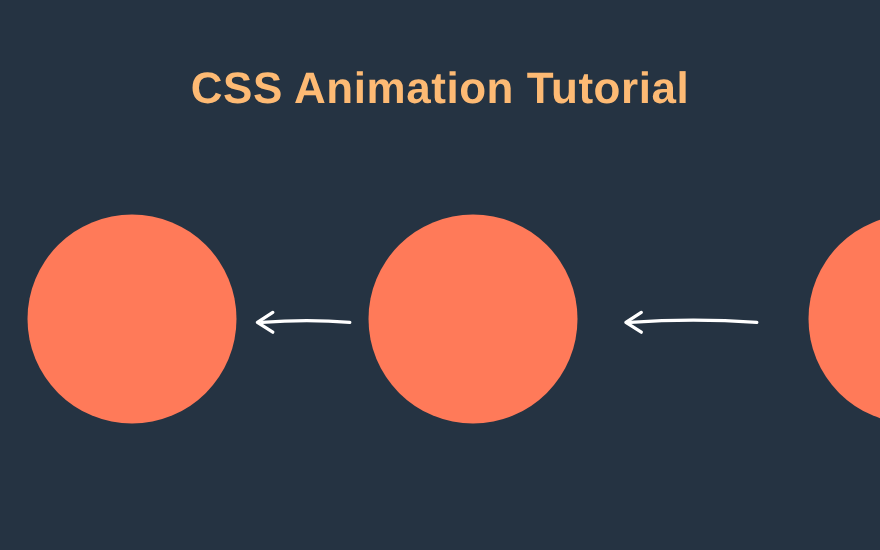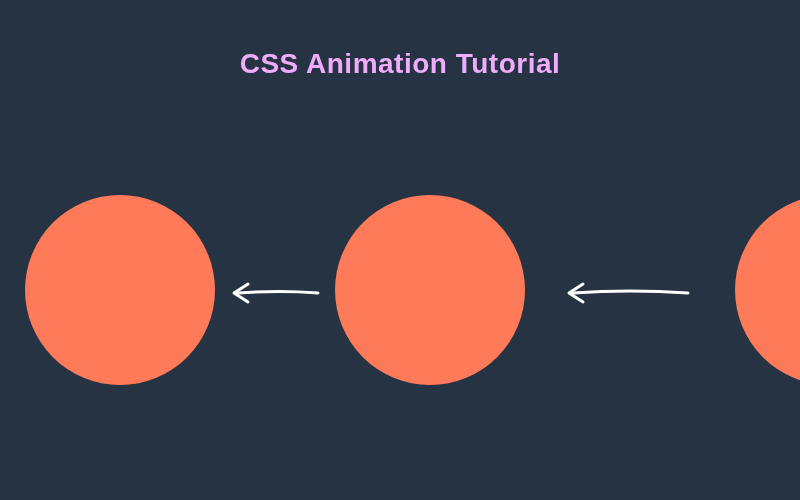--- a/index.html
+++ b/index.html
@@ -6,26 +6,26 @@
     body {
       width: 800px;
       height: 500px;
       background: #253342;
       overflow: hidden;
       font-family: -apple-system, BlinkMacSystemFont, "Segoe UI", Helvetica, Arial, sans-serif;
       position: relative;
     }
     .title {
       position: absolute;
-      top: 48px;
+      top: 59px;
       left: 0;
       right: 0;
       text-align: center;
-      color: #f0abfc;
-      font-size: 28px;
+      color: #fdba74;
+      font-size: 40px;
       font-weight: 800;
       letter-spacing: 0.5px;
     }
     .circle {
       position: absolute;
       width: 190px;
       height: 190px;
       border-radius: 50%;
       background: #ff7a59;
       top: 195px;

